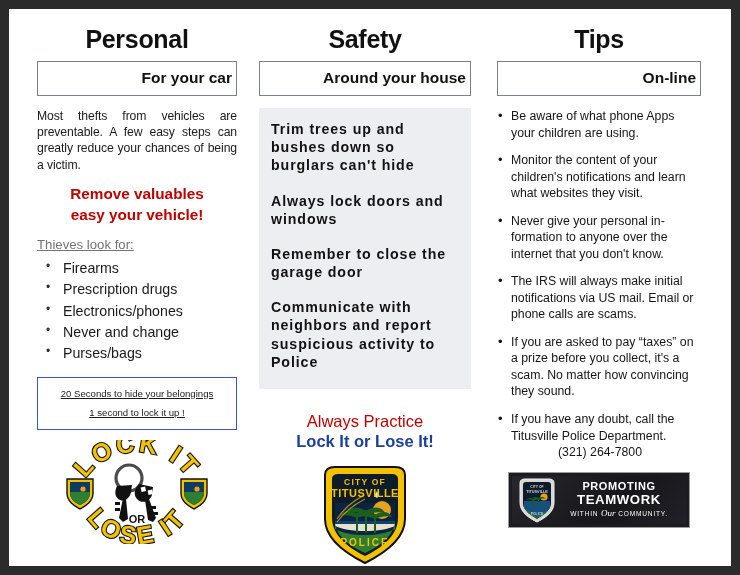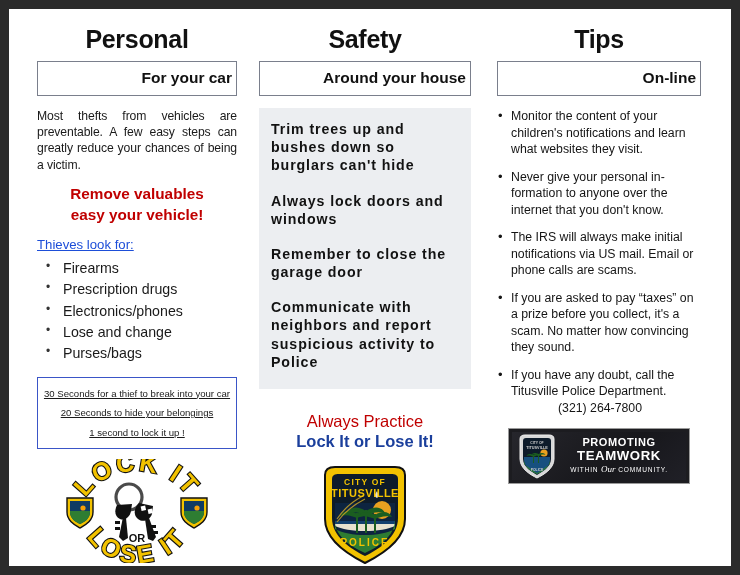--- a/index.html
+++ b/index.html
@@ -75,21 +75,21 @@
   .red-callout {
     color: #c00000;
     font-weight: bold;
     font-size: 15.3px;
     line-height: 1.38;
     text-align: center;
     margin: 8px 0 12px 0;
   }
   .thieves-head {
     font-size: 13.2px;
-    color: #1d4ed8;
+    color: #737373;
     text-decoration: underline;
     margin: 0 0 6px 0;
   }
   ul.plainlist {
     list-style: none;
     margin: 0 0 12px 0;
     padding: 0 0 0 6px;
   }
   ul.plainlist li {
     font-size: 14.2px;
@@ -260,25 +260,24 @@
         <p class="intro-par">Most  thefts from vehicles are preventable.    A  few  easy steps can greatly reduce your chances of being a victim.</p>
         <div class="red-callout">
           <div>Remove valuables</div>
           <div>easy your vehicle!</div>
         </div>
         <div class="thieves-head">Thieves look for:</div>
         <ul class="plainlist">
           <li>Firearms</li>
           <li>Prescription drugs</li>
           <li>Electronics/phones</li>
-          <li>Lose and change</li>
+          <li>Never and change</li>
           <li>Purses/bags</li>
         </ul>
         <div class="blue-box">
-          <div><span>30 Seconds for a thief to break into your car</span></div>
           <div><span>20 Seconds to hide your belongings</span></div>
           <div><span>1 second to lock  it up !</span></div>
         </div>
 
         <div class="lockit-logo">
           <svg class="svgbox" viewBox="0 0 168 104" width="168" height="104" xmlns="http://www.w3.org/2000/svg">
             <defs>
               <path id="arcTop" d="M 26 62 A 58 50 0 0 1 142 62"></path>
               <path id="arcBot" d="M 28 56 A 56 48 0 0 0 140 56"></path>
             </defs>
@@ -374,20 +373,21 @@
           </svg>
         </div>
       </div>
 
       <div class="col col-right">
         <div class="col-title">Tips</div>
         <div class="subtitle-box">
           <span>On-line</span>
         </div>
         <ul class="tips">
+          <li>Be aware of what phone Apps your children are using.</li>
           <li>Monitor the content of your children's notifications and learn what websites they visit.</li>
           <li>Never give your personal in-formation to anyone over the internet that you don't know.</li>
           <li>The IRS will always make initial notifications via US mail. Email or phone calls are scams.</li>
           <li>If you are asked to pay “taxes” on a prize before you collect, it's a scam.  No matter how convincing they sound.</li>
           <li>
             <span>If you have any doubt, call the Titusville Police Department.</span>
             <span class="tip-phone">(321) 264-7800</span>
           </li>
         </ul>
         <div class="teamwork-banner">

